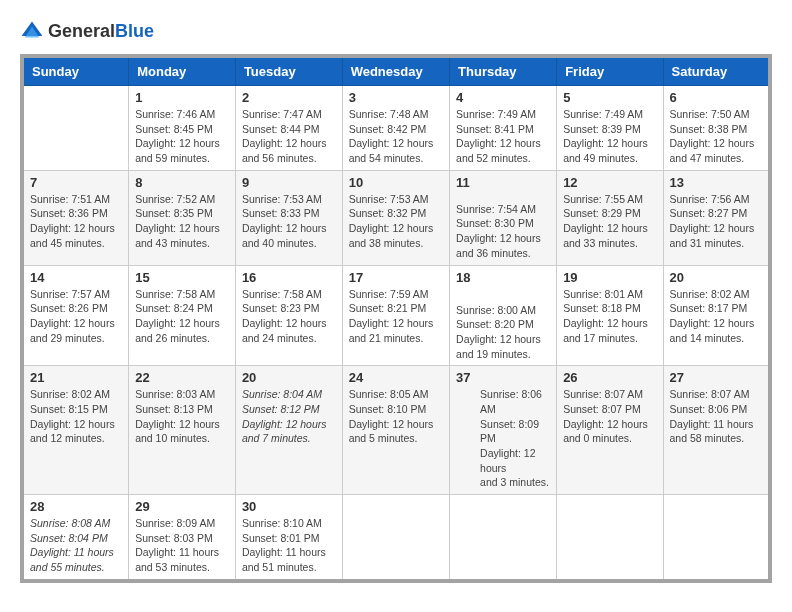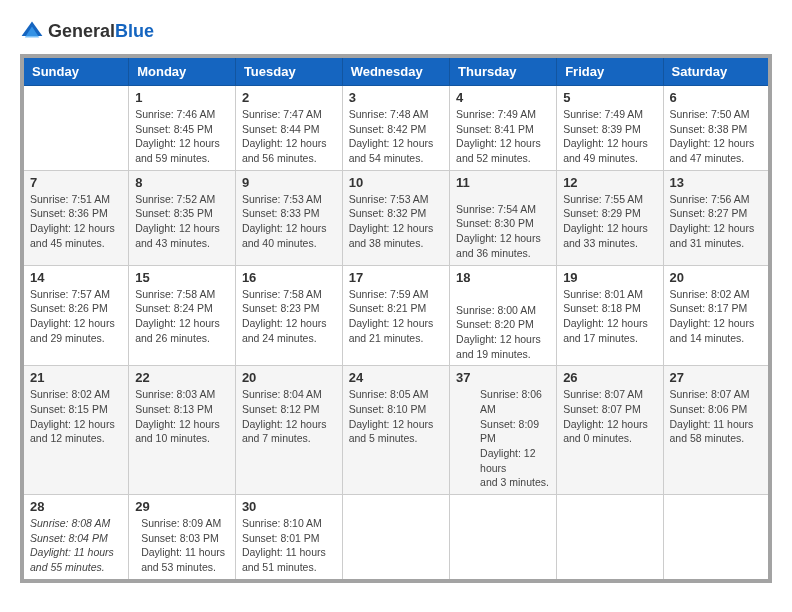--- a/index.html
+++ b/index.html
@@ -276,21 +276,21 @@
         </td>
         <td>
           <span class="day-number">22</span>
           <div class="day-info" style="white-space: pre-line;">Sunrise: 8:03 AM
 Sunset: 8:13 PM
 Daylight: 12 hours
 and 10 minutes.</div>
         </td>
         <td>
           <span class="day-number">20</span>
-          <div class="day-info" style="white-space: pre-line;">Sunrise: 8:04 AM
+          <div class="day-info" style="white-space: pre-line; font-style: italic;">Sunrise: 8:04 AM
 Sunset: 8:12 PM
 Daylight: 12 hours
 and 7 minutes.</div>
         </td>
         <td>
           <span class="day-number">24</span>
           <div class="day-info" style="white-space: pre-line;">Sunrise: 8:05 AM
 Sunset: 8:10 PM
 Daylight: 12 hours
 and 5 minutes.</div>
@@ -320,21 +320,21 @@
       <tr>
         <td>
           <span class="day-number">28</span>
           <div class="day-info" style="white-space: pre-line; font-style: italic;">Sunrise: 8:08 AM
 Sunset: 8:04 PM
 Daylight: 11 hours
 and 55 minutes.</div>
         </td>
         <td>
           <span class="day-number">29</span>
-          <div class="day-info" style="white-space: pre-line; margin-left: 6px;">Sunrise: 8:09 AM
+          <div class="day-info" style="white-space: pre-line;">Sunrise: 8:09 AM
 Sunset: 8:03 PM
 Daylight: 11 hours
 and 53 minutes.</div>
         </td>
         <td>
           <span class="day-number">30</span>
           <div class="day-info" style="white-space: pre-line;">Sunrise: 8:10 AM
 Sunset: 8:01 PM
 Daylight: 11 hours
 and 51 minutes.</div>

